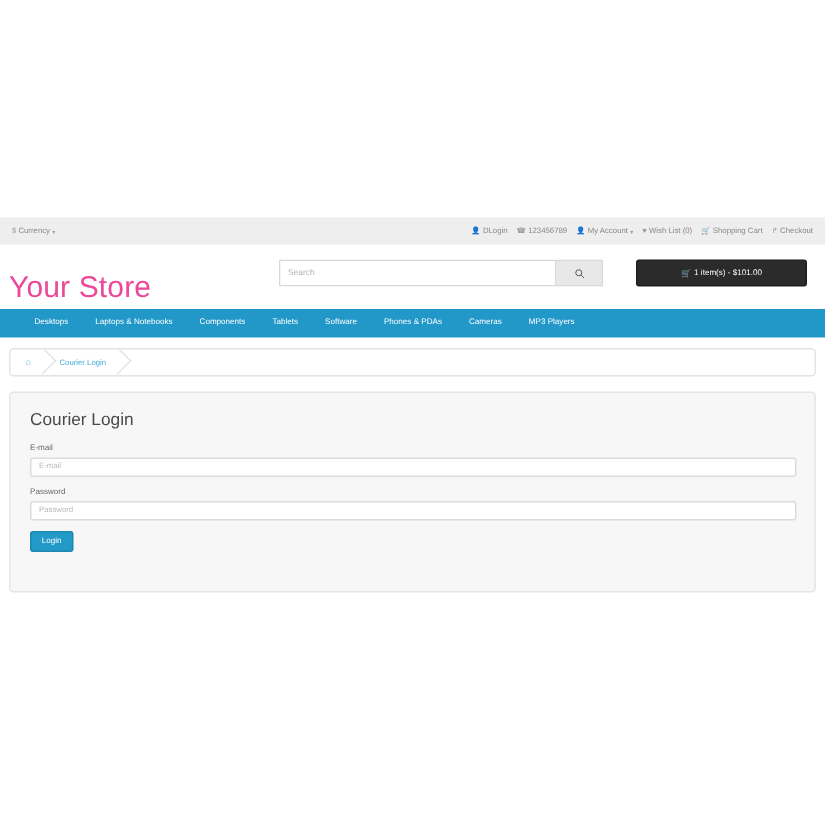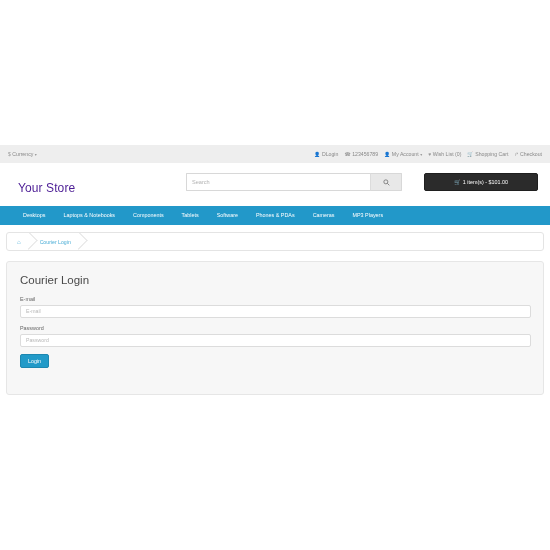--- a/index.html
+++ b/index.html
@@ -31,22 +31,22 @@
   .tl-ico { font-size: 5px; color: #999; line-height: 1; }
   .caret { font-size: 4px; color: #999; }
 
   
   .header {
     position: absolute; left: 0; top: 164px; width: 550px; height: 42px;
     background: #fff;
   }
   .logo {
     position: absolute; left: 6px; top: 181px;
-    font-size: 12px; color: #4c1d95; letter-spacing: 0.1px;
-    font-weight: normal; cursor: pointer; white-space: nowrap; margin-left: 12px;
+    font-size: 20px; color: #ec4899; letter-spacing: 0.1px;
+    font-weight: normal; cursor: pointer; white-space: nowrap;
   }
   .searchwrap {
     position: absolute; left: 186px; top: 173px; width: 216px; height: 18px;
     display: flex;
   }
   .searchwrap input {
     flex: 1; height: 18px; border: 1px solid #d8d8d8; border-right: none;
     background: #fff; font-size: 5.6px; color: #555; padding: 0 5px;
     font-family: "Liberation Sans", sans-serif; outline: none;
     border-radius: 1px 0 0 1px;

